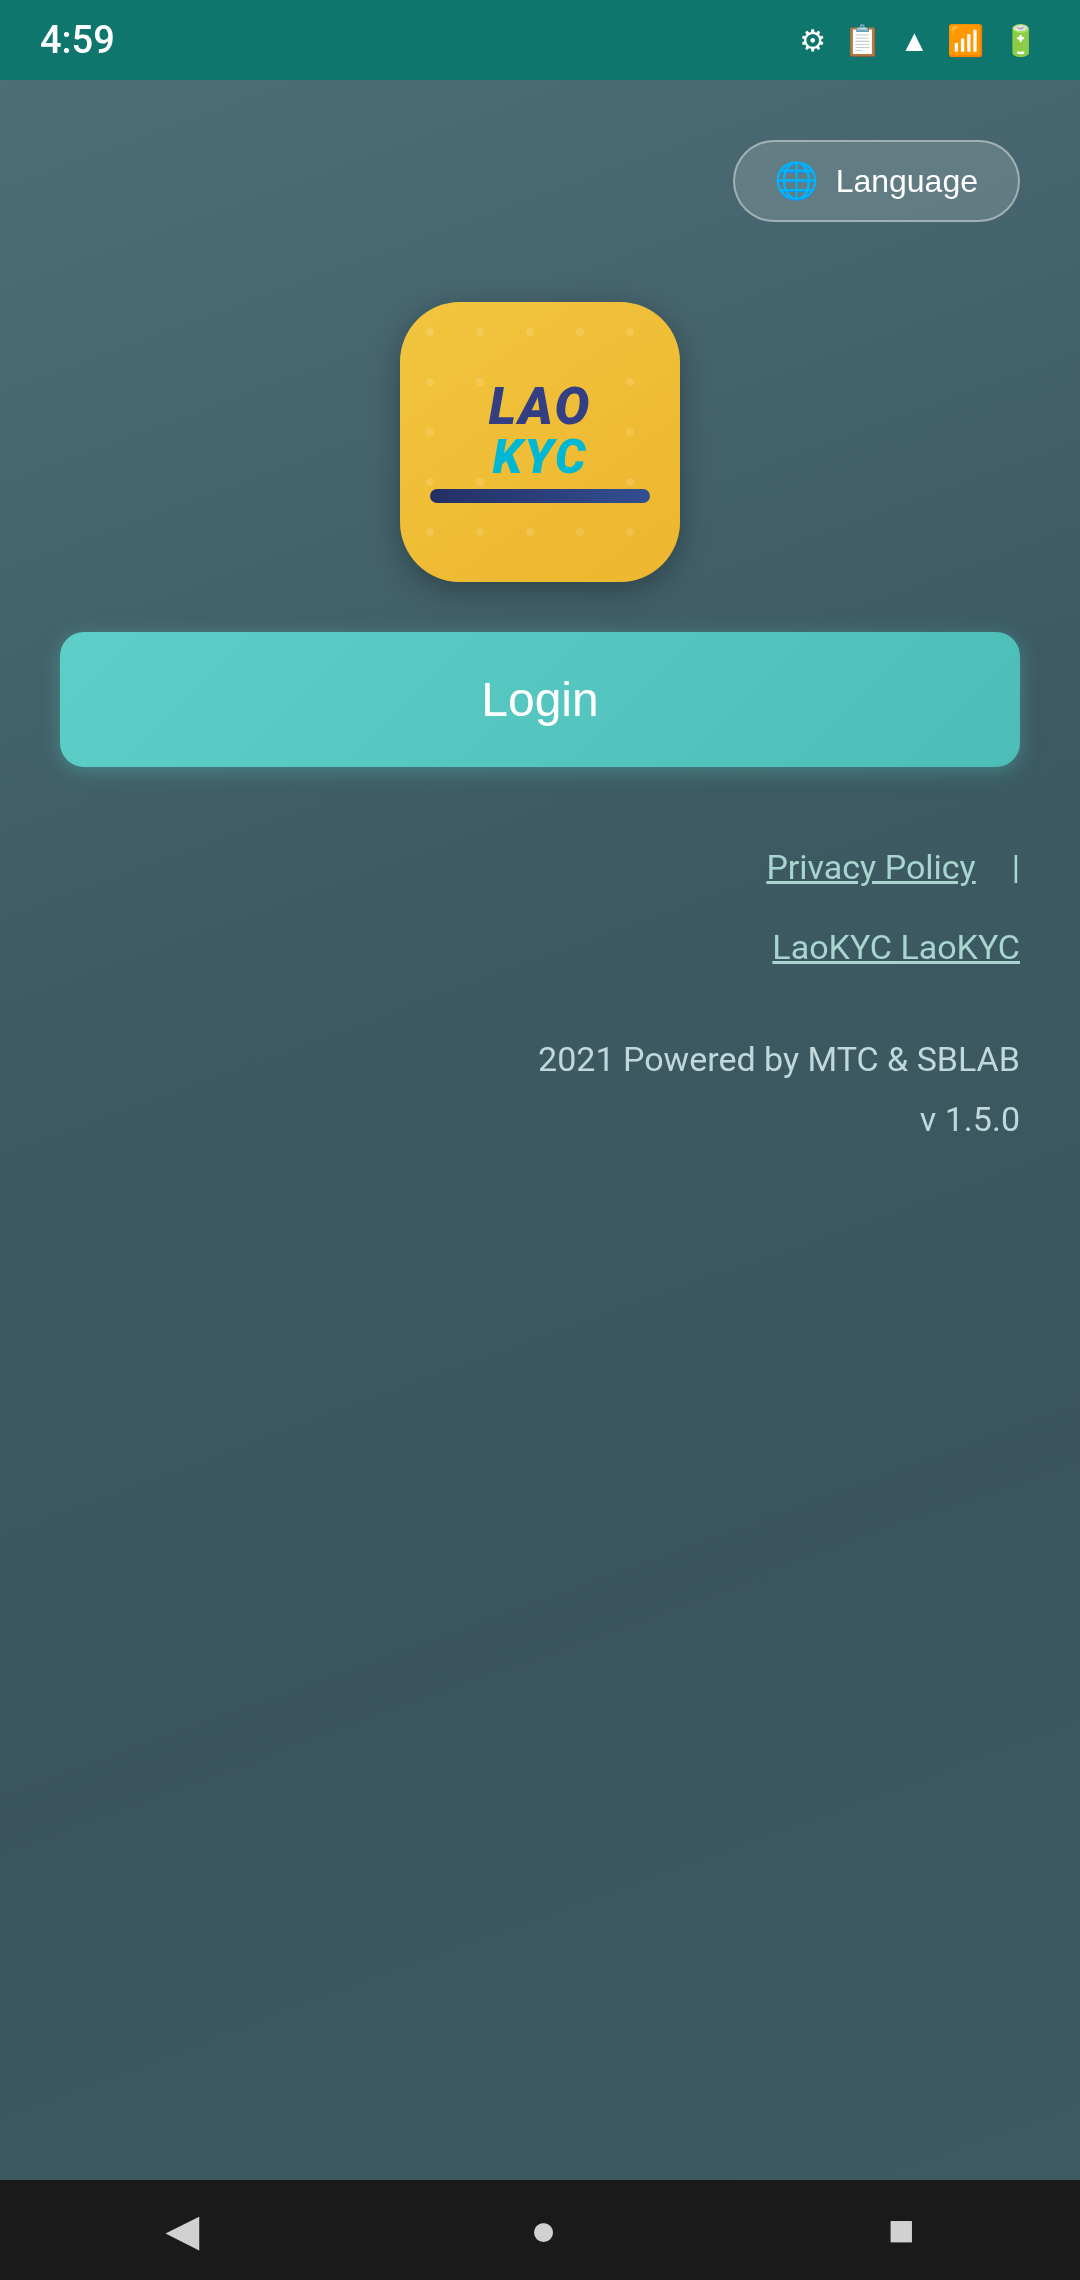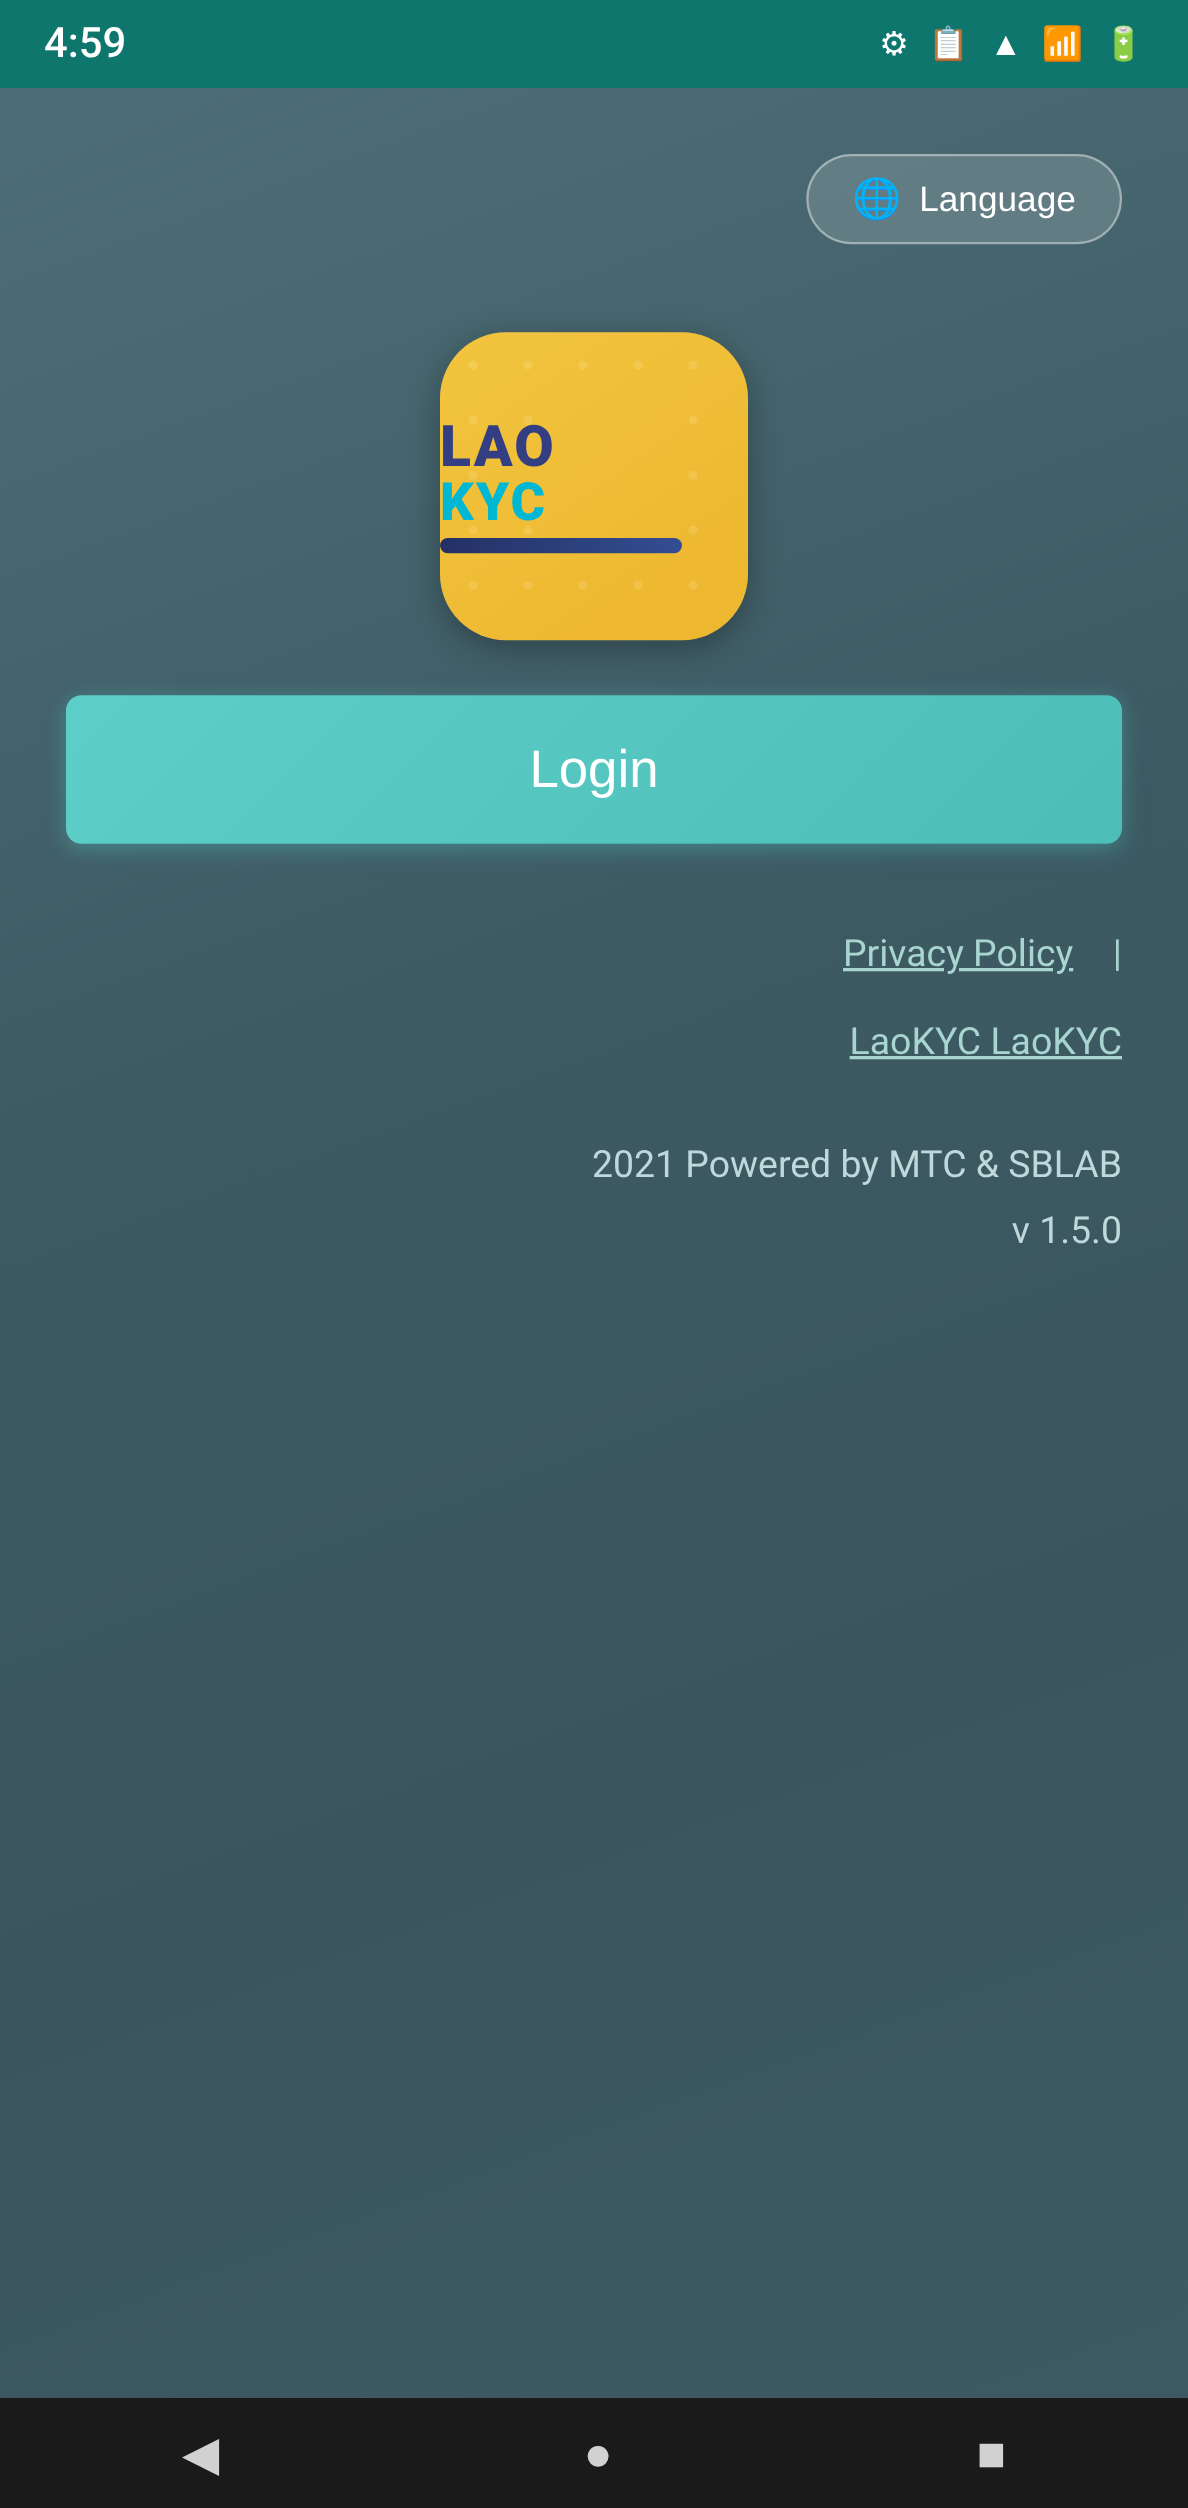--- a/index.html
+++ b/index.html
@@ -89,25 +89,26 @@
       justify-content: center;
       margin-bottom: 50px;
       box-shadow: 0 8px 30px rgba(0,0,0,0.3);
       overflow: hidden;
       position: relative;
     }
 
     .logo-inner {
       display: flex;
       flex-direction: column;
-      align-items: flex-start;
+      align-items: center;
       justify-content: center;
       width: 100%;
       height: 100%;
       position: relative;
+      font-style: italic;
     }
 
     .logo-lao {
       font-size: 52px;
       font-weight: 900;
       color: #2a3a8a;
       line-height: 1;
       letter-spacing: 2px;
     }
 
@@ -146,21 +147,21 @@
       text-align: center;
       margin-bottom: 120px;
       letter-spacing: 1px;
     }
 
     
     .login-btn {
       width: 100%;
       background: linear-gradient(135deg, #5ecec8, #4dbdb8);
       border: none;
-      border-radius: 14px;
+      border-radius: 24px;
       color: white;
       font-size: 48px;
       font-weight: 500;
       padding: 40px;
       cursor: pointer;
       margin-bottom: 80px;
       box-shadow: 0 4px 20px rgba(78, 195, 185, 0.4);
     }
 
     

